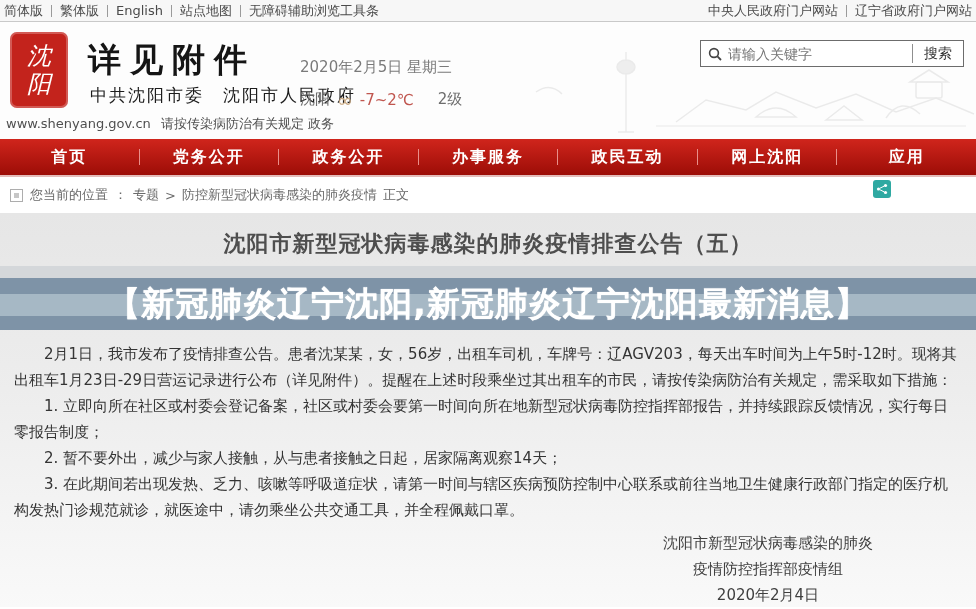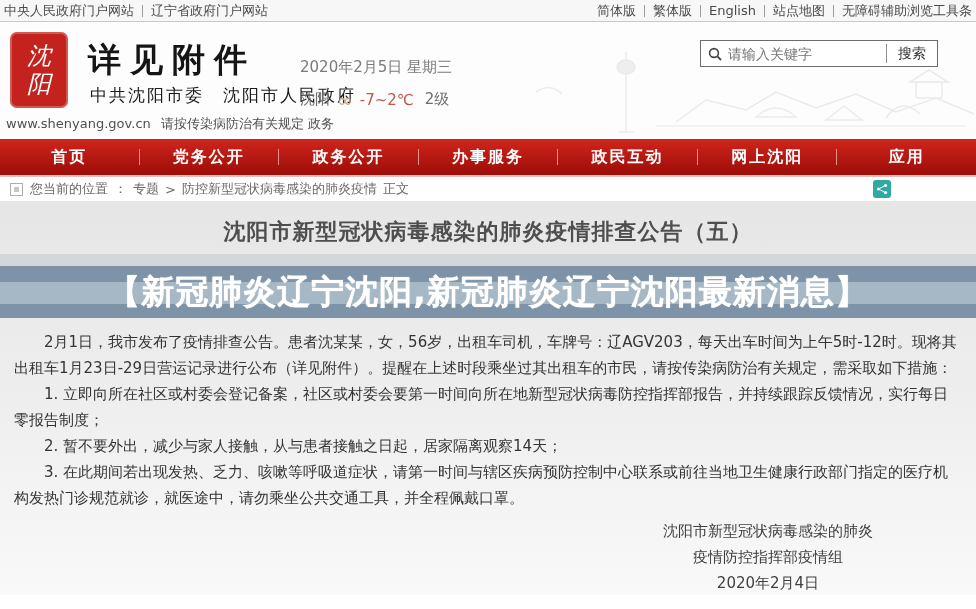--- a/index.html
+++ b/index.html
@@ -27,39 +27,39 @@
                 color:#151515; letter-spacing:9px; cursor:pointer; white-space:nowrap; }
   .site-subtitle { position:absolute; left:90px; top:62px; font-size:17px; font-weight:normal;
                    color:#1d1d1d; letter-spacing:2px; white-space:nowrap; }
   .url-line { position:absolute; left:6px; top:93px; font-size:13px; color:#4f4f4f; white-space:nowrap; }
   .url-line .url { margin-right:6px; }
   .date-line { position:absolute; left:300px; top:36px; font-size:15px; color:#7a7a7a; }
   .weather-line { position:absolute; left:300px; top:68px; font-size:15px; color:#6d6d6d;
                   display:flex; align-items:center; gap:7px; }
   .weather-icon { color:#c8a882; font-size:19px; line-height:14px; }
   .temp { color:#c0564f; }
-  .wind { color:#6d6d6d; margin-left:4px; }
-
-  .search-box { position:absolute; left:700px; top:18px; width:238px; height:27px;
+  .wind { color:#6d6d6d; margin-left:17px; }
+
+  .search-box { position:absolute; left:700px; top:18px; width:264px; height:27px;
                 border:1px solid #6c6c6c; background:#fff; display:flex; align-items:center; }
   .search-icon { margin:0 6px 0 7px; display:flex; }
   .search-input { flex:1; border:none; outline:none; font-size:14px; color:#333;
                   font-family:inherit; background:transparent; min-width:0; }
   .search-divider { width:1px; height:19px; background:#8f8f8f; }
   .search-btn { width:50px; text-align:center; font-size:14px; color:#333; cursor:pointer; }
 
   
   .nav { height:38px; background:linear-gradient(#d0251c,#9c0d07);
          display:flex; align-items:center; border-bottom:2px solid #e3bcba; }
   .nav-item { flex:1; text-align:center; color:#fff; font-weight:bold; font-size:16px;
               letter-spacing:2px; cursor:pointer; white-space:nowrap; }
   .nav-sep { width:1px; height:16px; background:#e98f8a; }
 
   
-  .breadcrumb { height:24px; background:#fff; display:flex; align-items:center;
+  .breadcrumb { height:36px; background:#fff; display:flex; align-items:center;
                 padding:0 10px; font-size:13px; color:#6a6a6a; position:relative; }
   .crumb-icon { width:13px; height:13px; border:1px solid #adadad; margin-right:7px;
                 display:inline-block; position:relative; }
   .crumb-icon::after { content:""; position:absolute; inset:3px; background:#c6c6c6; }
   .crumb-piece { margin-right:6px; white-space:nowrap; }
   .crumb-link { cursor:pointer; }
   .share-icon { position:absolute; right:85px; top:3px; width:18px; height:18px;
                 background:#2fa9a2; border-radius:3px; cursor:pointer;
                 display:flex; align-items:center; justify-content:center; }
 
@@ -79,34 +79,34 @@
   .signature { width:360px; margin:7px 28px 0 auto; text-align:center; font-size:15px;
                color:#3f3f3f; line-height:26px; }
 </style>
 </head>
 <body>
 
 <div id="page">
 
   <div class="topbar">
     <div class="grp">
+      <span class="toplink">简体版</span>
+      <span class="tsep"></span>
+      <span class="toplink">繁体版</span>
+      <span class="tsep"></span>
+      <span class="toplink">English</span>
+      <span class="tsep"></span>
+      <span class="toplink">站点地图</span>
+      <span class="tsep"></span>
+      <span class="toplink">无障碍辅助浏览工具条</span>
+    </div>
+    <div class="grp">
       <span class="toplink">中央人民政府门户网站</span>
       <span class="tsep"></span>
       <span class="toplink">辽宁省政府门户网站</span>
-    </div>
-    <div class="grp">
-      <span class="toplink">简体版</span>
-      <span class="tsep"></span>
-      <span class="toplink">繁体版</span>
-      <span class="tsep"></span>
-      <span class="toplink">English</span>
-      <span class="tsep"></span>
-      <span class="toplink">站点地图</span>
-      <span class="tsep"></span>
-      <span class="toplink">无障碍辅助浏览工具条</span>
     </div>
   </div>
 
   <div class="header">
     <svg class="watermark" viewBox="0 0 470 117">
       <g fill="none" stroke="#dcdcdc" stroke-width="1.5">
         <line x1="120" y1="30" x2="120" y2="110"></line>
         <ellipse cx="120" cy="45" rx="9" ry="7" fill="#e2e2e2"></ellipse>
         <line x1="112" y1="110" x2="128" y2="110"></line>
         <path d="M170 100 L200 78 L240 88 L270 70 L310 86 L350 72 L390 90 L430 76 L468 92"></path>

